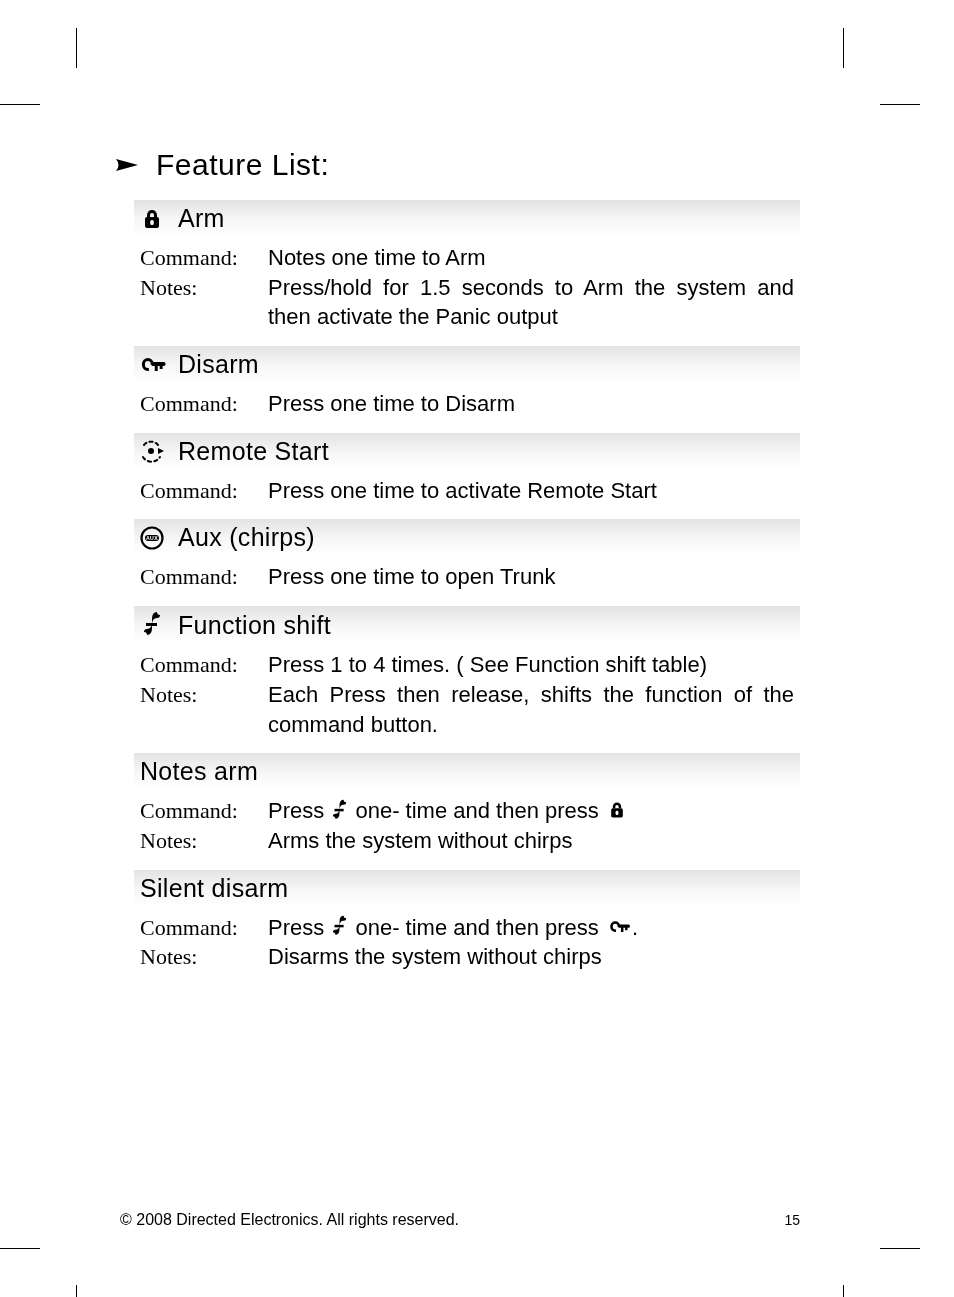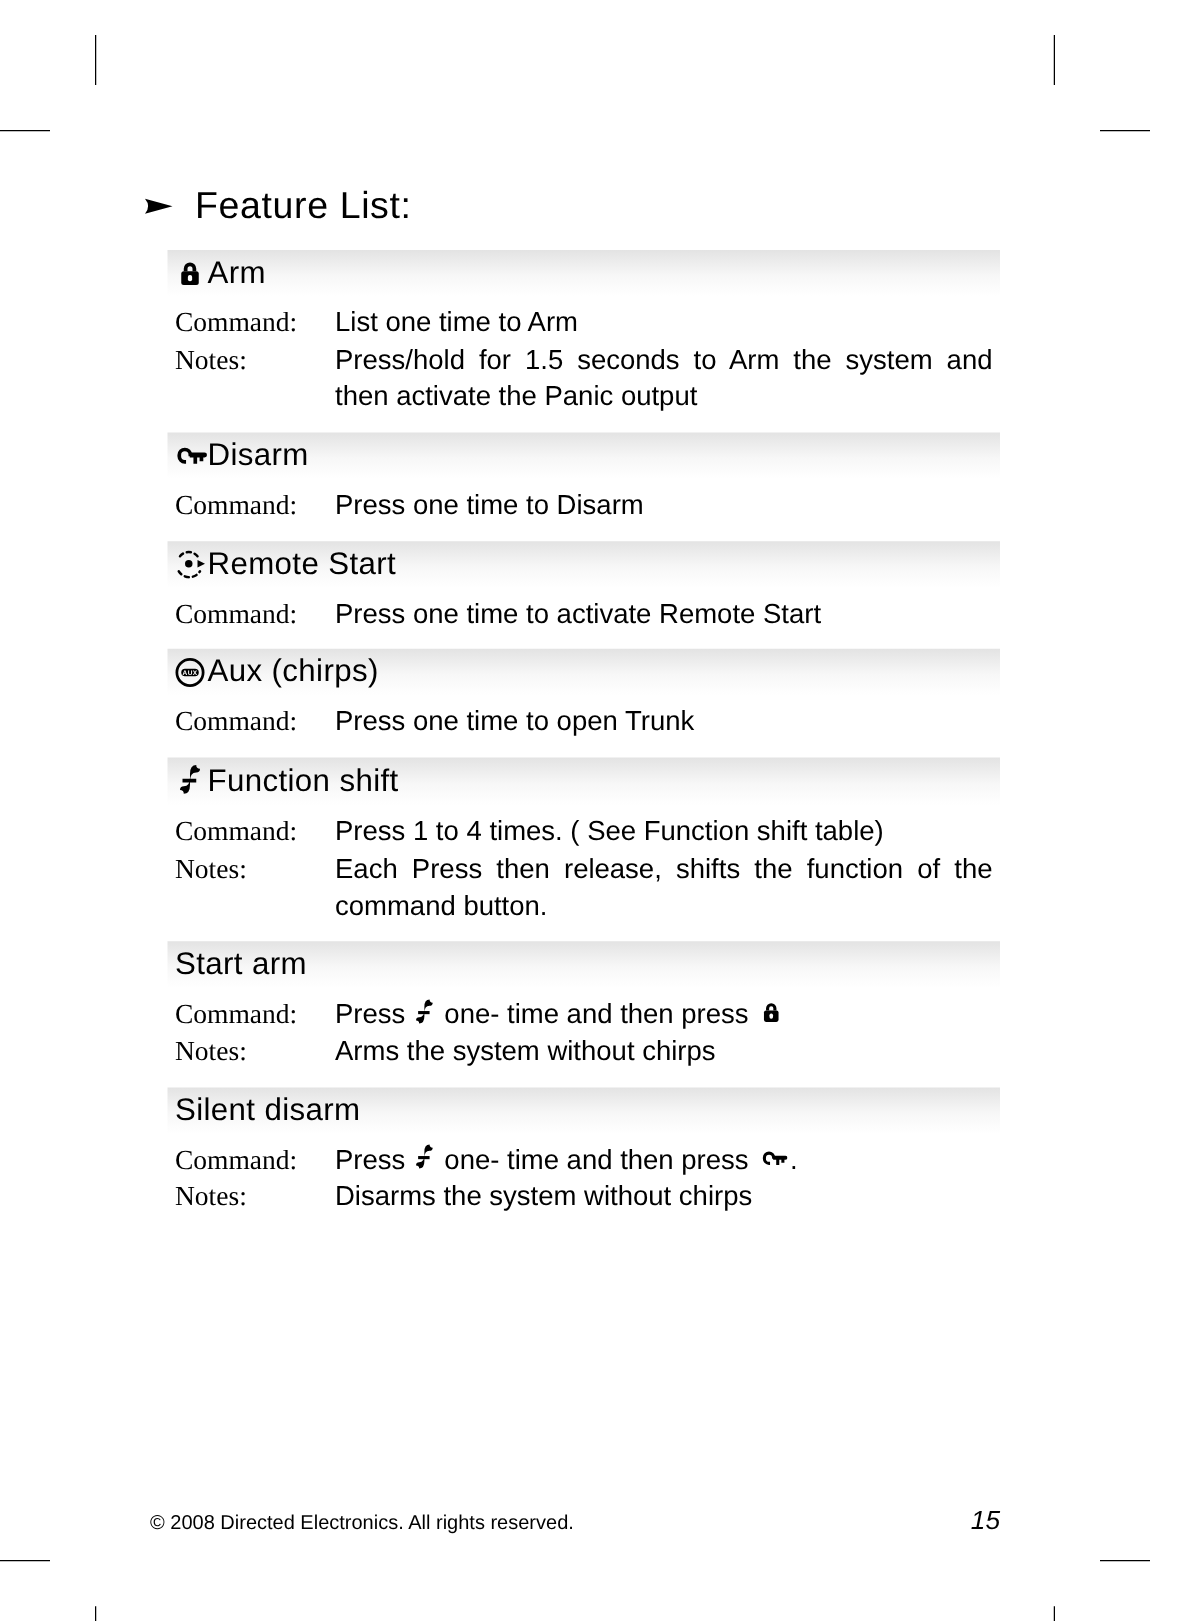--- a/index.html
+++ b/index.html
@@ -25,21 +25,21 @@
 
   .heading-row { display: flex; align-items: center; gap: 10px; margin-bottom: 18px; }
   .heading-text { font-size: 30px; font-weight: 400; letter-spacing: 0.5px; font-stretch: condensed; }
   .arrow-icon svg { display: block; }
 
   .feature-list { margin-left: 18px; }
 
   .section-header {
     display: flex;
     align-items: center;
-    gap: 0;
+    gap: 12px;
     padding: 4px 8px 4px 4px;
     background: linear-gradient(to bottom, #e3e3e3 0%, #f7f7f7 55%, #ffffff 100%);
     font-size: 25px;
     font-weight: 400;
     letter-spacing: 0.3px;
     font-stretch: condensed;
   }
   .section-header.no-icon { padding-left: 6px; }
   .section-header .icon { width: 28px; display: flex; justify-content: center; align-items: center; }
   .section-header .icon svg { display: block; }
@@ -56,21 +56,21 @@
   .kv-value { flex: 1 1 auto; text-align: justify; }
   .kv-value .inline-icon { display: inline-flex; vertical-align: middle; margin: 0 2px; position: relative; top: -2px; }
   .kv-value .inline-icon svg { display: block; }
 
   .footer {
     position: absolute;
     left: 120px; right: 120px; bottom: 96px;
     display: flex; justify-content: space-between; align-items: baseline;
     font-size: 16px; font-weight: 300;
   }
-  .footer .pnum { font-size: 21px; font-style: italic; }
+  .footer .pnum { font-size: 14px; }
 </style>
 </head>
 <body>
 
 <div class="page">
 
   <div class="crop ht c-tl-h"></div>
   <div class="crop vt c-tl-v"></div>
   <div class="crop ht c-tr-h"></div>
   <div class="crop vt c-tr-v"></div>
@@ -95,21 +95,21 @@
             <path fill="#000" d="M7 10 V8 a5 5 0 0 1 10 0 v2 h-3 V8 a2 2 0 0 0 -4 0 v2 Z"></path>
             <rect x="5" y="10" width="14" height="11" rx="2" fill="#000"></rect>
             <rect x="10.3" y="13" width="3.4" height="5" rx="1.6" fill="#fff"></rect>
           </svg>
         </span>
         <span>Arm</span>
       </div>
       <div class="section-body">
         <div class="kv-row">
           <div class="kv-label">Command</div>
-          <div class="kv-value">List one time to Arm</div>
+          <div class="kv-value">Notes one time to Arm</div>
         </div>
         <div class="kv-row">
           <div class="kv-label">Notes</div>
           <div class="kv-value">Press/hold for 1.5 seconds to Arm the system and then activate the Panic output</div>
         </div>
       </div>
       <div class="section-header">
         <span class="icon">
           <svg width="27.599999999999998" height="24" viewBox="0 0 28 24">
             <path fill="#000" d="M4 11 a6 6 0 0 1 12 0 v1 h-3 v-1 a3 3 0 0 0 -6 0 v1 a3 3 0 0 0 3 3 h1 v3 h-1 a6 6 0 0 1 -6 -6 Z"></path>
@@ -169,21 +169,21 @@
         <div class="kv-row">
           <div class="kv-label">Command</div>
           <div class="kv-value">Press 1 to 4 times. ( See Function shift table)</div>
         </div>
         <div class="kv-row">
           <div class="kv-label">Notes</div>
           <div class="kv-value">Each Press then release, shifts the function of the command button.</div>
         </div>
       </div>
       <div class="section-header no-icon">
-        <span>Start arm</span>
+        <span>Notes arm</span>
       </div>
       <div class="section-body">
         <div class="kv-row">
           <div class="kv-label">Command</div>
           <div class="kv-value">Press <span class="inline-icon">
               <svg width="15" height="25" viewBox="0 0 18 30">
                 <path fill="#000" d="M14 2 q-5 0 -5 7 l0 3 q0 7 -5 7 q-3 0 -3 3 q3 0 3 3 q5 0 5 -7 l0 -3 q0 -7 5 -7 q3 0 3 -3 q-3 0 -3 -3 Z"></path>
                 <rect x="3" y="13" width="11" height="3" fill="#000"></rect>
               </svg>
             </span> one- time and then press <span class="inline-icon">

